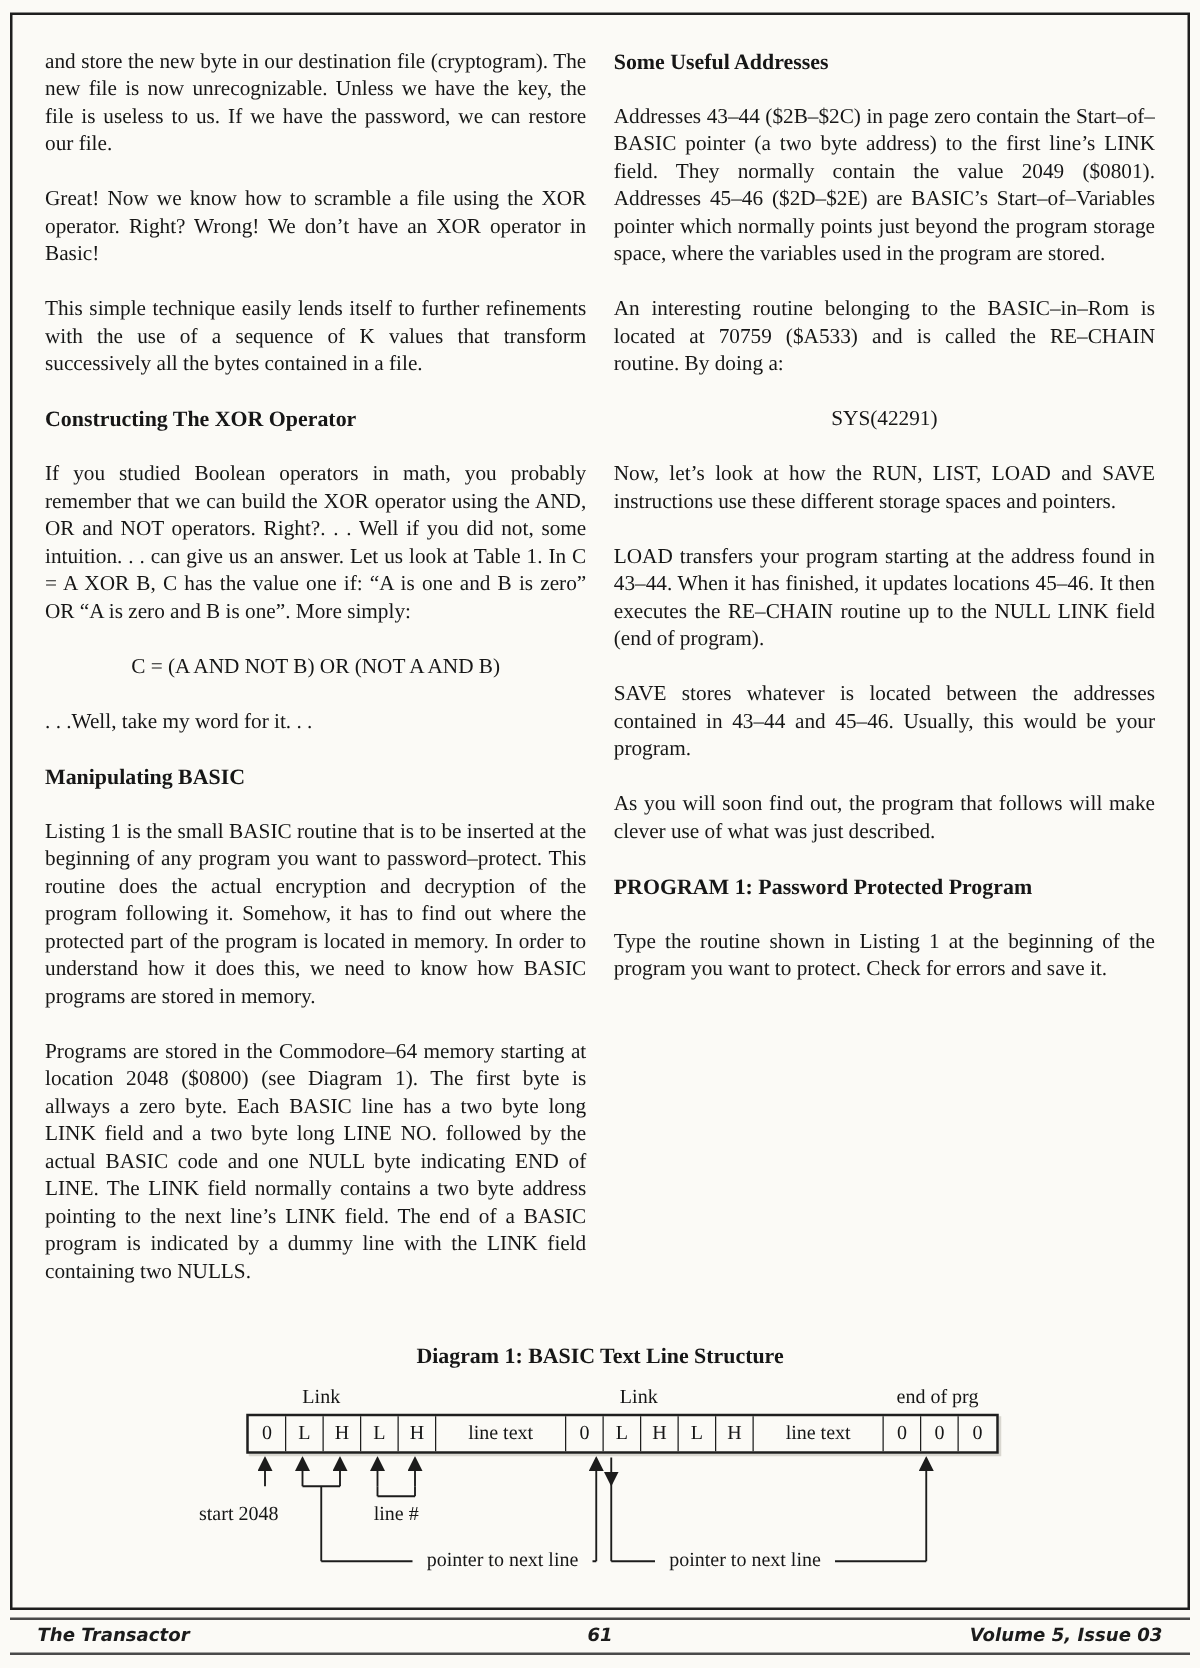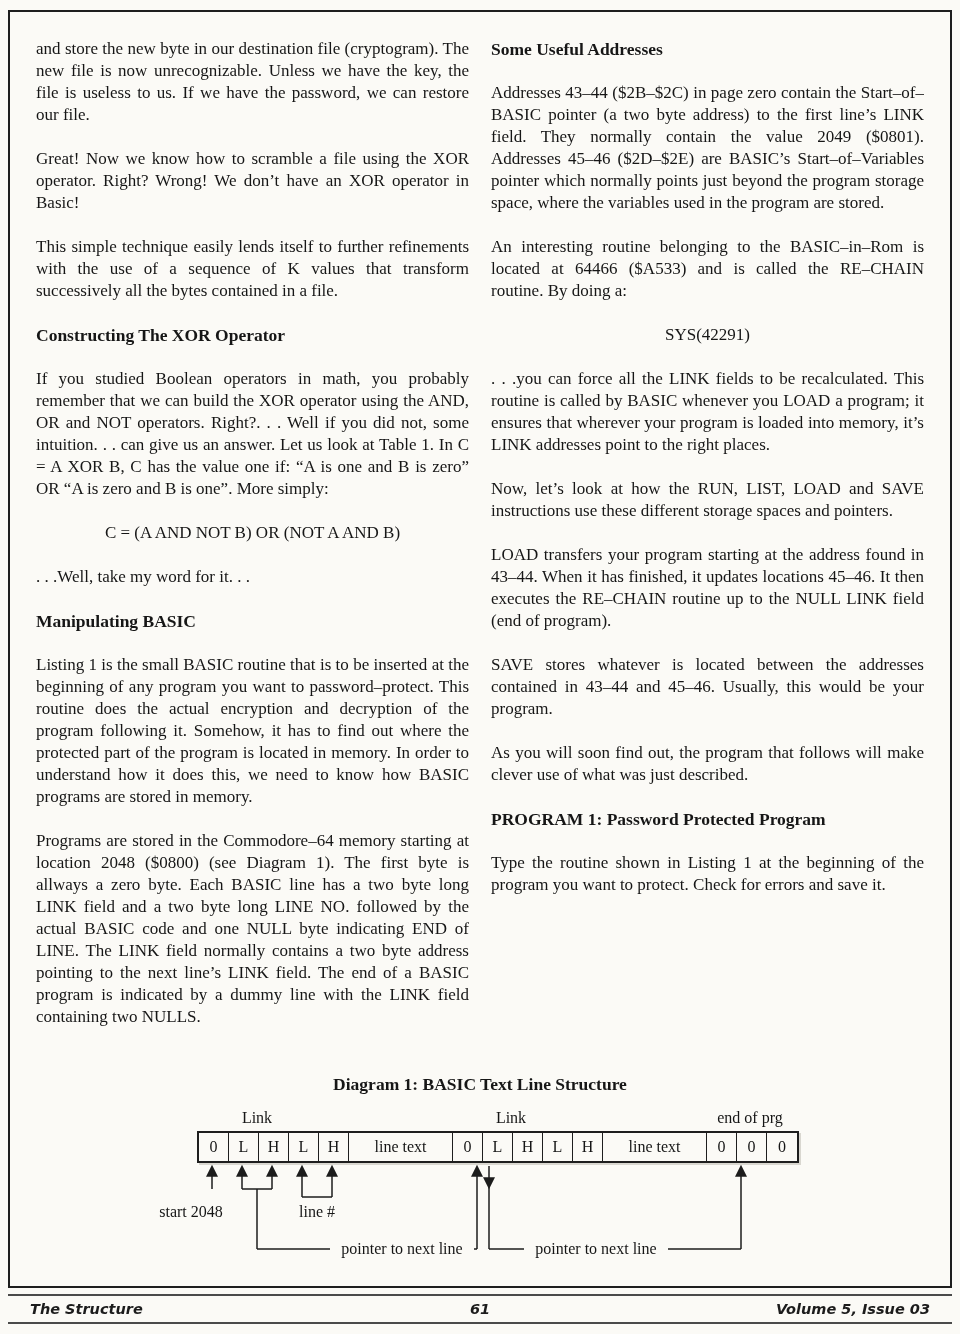--- a/index.html
+++ b/index.html
@@ -57,23 +57,22 @@
       <p class="centerline">C = (A AND NOT B) OR (NOT A AND B)</p>
       <p class="p">. . .Well, take my word for it. . .</p>
       <h3 class="h">Manipulating BASIC</h3>
       <p class="p">Listing 1 is the small BASIC routine that is to be inserted at the beginning of any program you want to password–protect. This routine does the actual encryption and decryption of the program following it. Somehow, it has to find out where the protected part of the program is located in memory. In order to understand how it does this, we need to know how BASIC programs are stored in memory.</p>
       <p class="p">Programs are stored in the Commodore–64 memory starting at location 2048 ($0800) (see Diagram 1). The first byte is allways a zero byte. Each BASIC line has a two byte long LINK field and a two byte long LINE NO. followed by the actual BASIC code and one NULL byte indicating END of LINE. The LINK field normally contains a two byte address pointing to the next line’s LINK field. The end of a BASIC program is indicated by a dummy line with the LINK field containing two NULLS.</p>
     </div>
 
     <div class="col">
       <h3 class="h" style="margin-top:0;">Some Useful Addresses</h3>
       <p class="p">Addresses 43–44 ($2B–$2C) in page zero contain the Start–of–BASIC pointer (a two byte address) to the first line’s LINK field. They normally contain the value 2049 ($0801). Addresses 45–46 ($2D–$2E) are BASIC’s Start–of–Variables pointer which normally points just beyond the program storage space, where the variables used in the program are stored.</p>
-      <p class="p">An interesting routine belonging to the BASIC–in–Rom is located at 64466 ($A533) and is called the RE–CHAIN routine. By doing a:</p>
+      <p class="p">An interesting routine belonging to the BASIC–in–Rom is located at 70759 ($A533) and is called the RE–CHAIN routine. By doing a:</p>
       <p class="centerline">SYS(42291)</p>
-      <p class="p">. . .you can force all the LINK fields to be recalculated. This routine is called by BASIC whenever you LOAD a program; it ensures that wherever your program is loaded into memory, it’s LINK addresses point to the right places.</p>
       <p class="p">Now, let’s look at how the RUN, LIST, LOAD and SAVE instructions use these different storage spaces and pointers.</p>
       <p class="p">LOAD transfers your program starting at the address found in 43–44. When it has finished, it updates locations 45–46. It then executes the RE–CHAIN routine up to the NULL LINK field (end of program).</p>
       <p class="p">SAVE stores whatever is located between the addresses contained in 43–44 and 45–46. Usually, this would be your program.</p>
       <p class="p">As you will soon find out, the program that follows will make clever use of what was just described.</p>
       <h3 class="h">PROGRAM 1: Password Protected Program</h3>
       <p class="p">Type the routine shown in Listing 1 at the beginning of the program you want to protect. Check for errors and save it.</p>
     </div>
   </div>
 
   <div class="diagram">
@@ -138,16 +137,16 @@
       <div class="d-sub" style="left:95px;top:94px;width:120px;">start 2048</div>
       <div class="d-sub" style="left:246px;top:94px;width:70px;">line #</div>
       <div class="d-sub" style="left:296px;top:131px;width:140px;">pointer to next line</div>
       <div class="d-sub" style="left:490px;top:131px;width:140px;">pointer to next line</div>
     </div>
   </div>
 
 </div>
 
 <div class="footer">
-  <span class="f-left">The Structure</span>
+  <span class="f-left">The Transactor</span>
   <span class="f-center">61</span>
   <span class="f-right">Volume 5, Issue 03</span>
 </div>
 
 </body></html>

